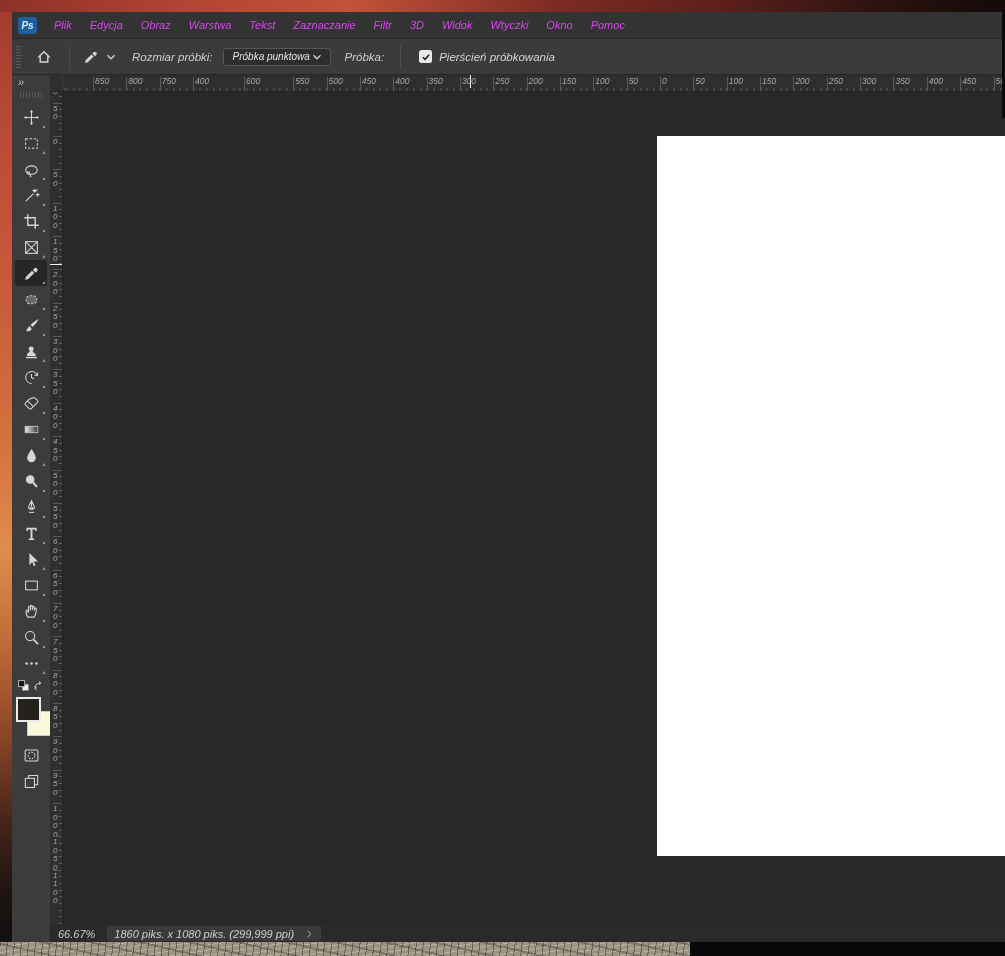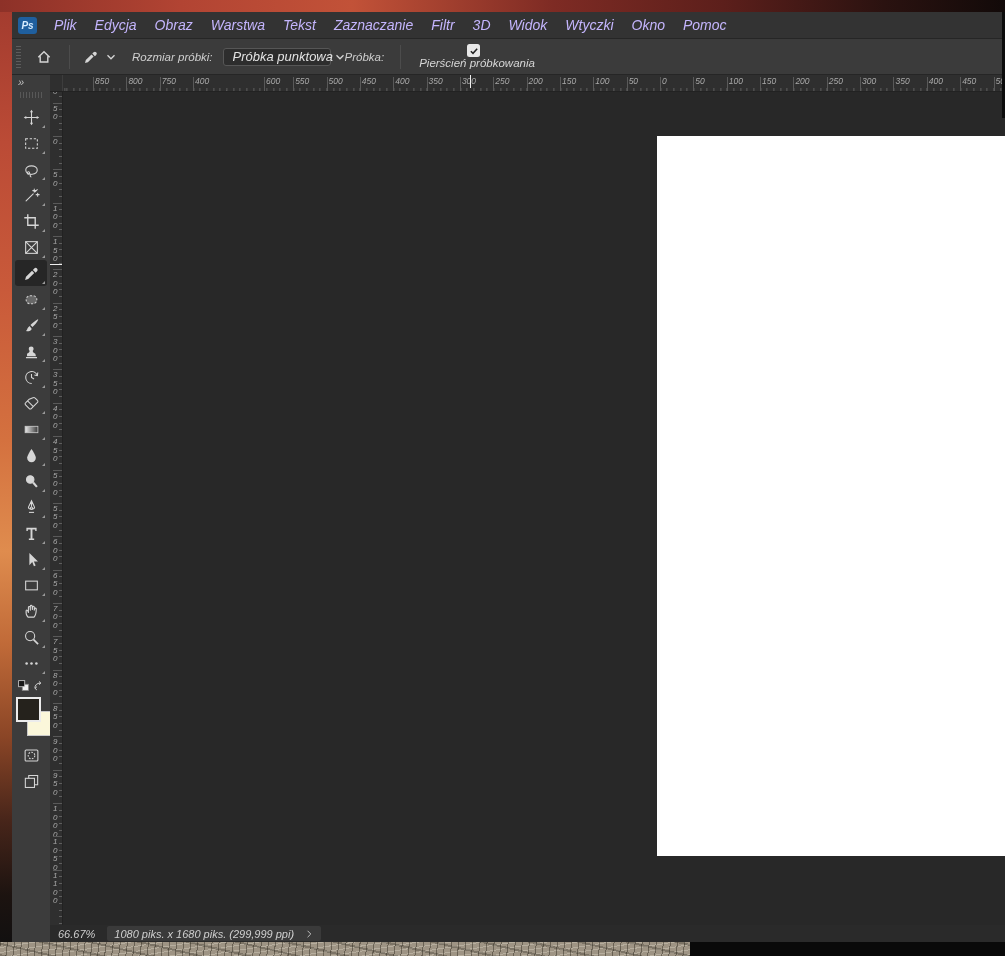--- a/index.html
+++ b/index.html
@@ -19,39 +19,39 @@
   .wp-bottom-dark{position:absolute;left:690px;top:942px;width:315px;height:14px;background:#090909;}
 
   
   .ps-window{position:absolute;left:12px;top:12px;width:993px;height:930px;display:flex;flex-direction:column;background:#323232;font-style:italic;}
   .right-notch{position:absolute;right:0;top:0;width:3px;height:106px;background:#0c0c0c;z-index:5;}
 
   
   .menubar{height:26px;background:#333333;display:flex;align-items:center;padding-left:4px;flex:0 0 auto;}
   .ps-logo{width:19px;height:17px;border-radius:3px;background:#1f5f9e;color:#d6ecff;font-size:10px;font-weight:bold;
     display:flex;align-items:center;justify-content:center;margin:0 8px 0 2px;}
-  .menu-item{color:#c4b5fd;font-size:14px;padding:4px 9px;cursor:default;}
+  .menu-item{color:#d946ef;font-size:11px;padding:4px 9px;cursor:default;}
 
   
   .optionsbar{height:36px;background:#3b3b3b;border-top:1px solid #262626;display:flex;align-items:center;flex:0 0 auto;color:#cfcfcf;font-size:11.5px;}
   .opt-grip{width:5px;height:22px;margin-left:4px;
     background:repeating-linear-gradient(180deg,#5c5c5c 0 1px,transparent 1px 3px);}
   .icon{display:inline-flex;align-items:center;justify-content:center;color:#d6d6d6;}
   .icon svg{width:16px;height:16px;display:block;}
   .opt-home{width:34px;height:28px;margin-left:6px;}
   .vdiv{width:1px;height:24px;background:#4c4c4c;margin:0 8px;}
   .opt-tool{width:26px;height:26px;}
   .chev{width:14px;height:14px;}
   .opt-label{margin:0 8px 0 14px;white-space:nowrap;}
   .dropdown{height:18px;background:#2d2d2d;border:1px solid #565656;border-radius:3px;display:flex;align-items:center;
-    padding:0 6px 0 9px;color:#e3e3e3;font-size:13px;white-space:nowrap;}
+    padding:0 6px 0 9px;color:#e3e3e3;font-size:10px;white-space:nowrap;}
   .dropdown .dd-text{flex:1;}
   .dd1{width:108px;margin-left:2px;}
   .dd2{width:192px;}
-  .checkbox-wrap{display:flex;align-items:center;margin-left:10px;flex-direction:column;}
+  .checkbox-wrap{display:flex;align-items:center;margin-left:10px;}
   .checkbox{width:13px;height:13px;border-radius:2.5px;background:#e8e8e8;display:flex;align-items:center;justify-content:center;margin-right:7px;}
   .checkbox svg{width:10px;height:10px;color:#222;}
   .cb-label{color:#d6d6d6;}
 
   
   .main{flex:1;display:flex;min-height:0;}
 
   
   .toolbar{width:38px;background:#3c3c3c;border-top:1px solid #262626;display:flex;flex-direction:column;align-items:center;flex:0 0 auto;}
   .tb-expand{width:100%;color:#bdbdbd;font-size:11px;padding:1px 0 0 6px;height:15px;line-height:13px;}
@@ -416,21 +416,21 @@
         <div class="hruler-row">
           <div class="ruler-corner"></div>
           <div class="hruler" id="hruler">
             <div class="minor"></div>
           <div class="hlabel" style="left: -3.3px; margin-top: 42px;">900</div>
               <div class="hlabel" style="left: 30.05px;">850</div>
               <div class="hlabel" style="left: 63.4px;">800</div>
               <div class="hlabel" style="left: 96.75px;">750</div>
               <div class="hlabel" style="left: 130.1px;">400</div>
               <div class="hlabel" style="left: 163.45px; margin-top: 13px;">650</div>
-              <div class="hlabel" style="left: 201px;">600</div>
+              <div class="hlabel" style="left: 181px;">600</div>
               <div class="hlabel" style="left: 230.15px; text-align: right;">550</div>
               <div class="hlabel" style="left: 263.5px;">500</div>
               <div class="hlabel" style="left: 296.85px;">450</div>
               <div class="hlabel" style="left: 330.2px;">400</div>
               <div class="hlabel" style="left: 363.55px;">350</div>
               <div class="hlabel" style="left: 396.9px;">300</div>
               <div class="hlabel" style="left: 430.25px;">250</div>
               <div class="hlabel" style="left: 463.6px;">200</div>
               <div class="hlabel" style="left: 496.95px;">150</div>
               <div class="hlabel" style="left: 530.3px;">100</div>
@@ -530,21 +530,21 @@
               <div class="vmarker" style="top: 172px;"></div>
             </div>
           <div class="viewport">
             <div class="doc-canvas"></div>
           </div>
         </div>
 
         <div class="statusbar">
           <span class="status-zoom">66.67%</span>
           <span class="status-dims">
-            <span>1080 piks. x 1680 piks. (299,999 ppi)</span>
+            <span>1860 piks. x 1080 piks. (299,999 ppi)</span>
             <span class="icon">
                 <svg viewBox="0 0 14 14" fill="none" stroke="currentColor" stroke-width="1.4">
                   <path d="M5 2.5 9.5 7 5 11.5"></path>
                 </svg>
               </span>
           </span>
         </div>
       </div>
     </div>
   </div>

